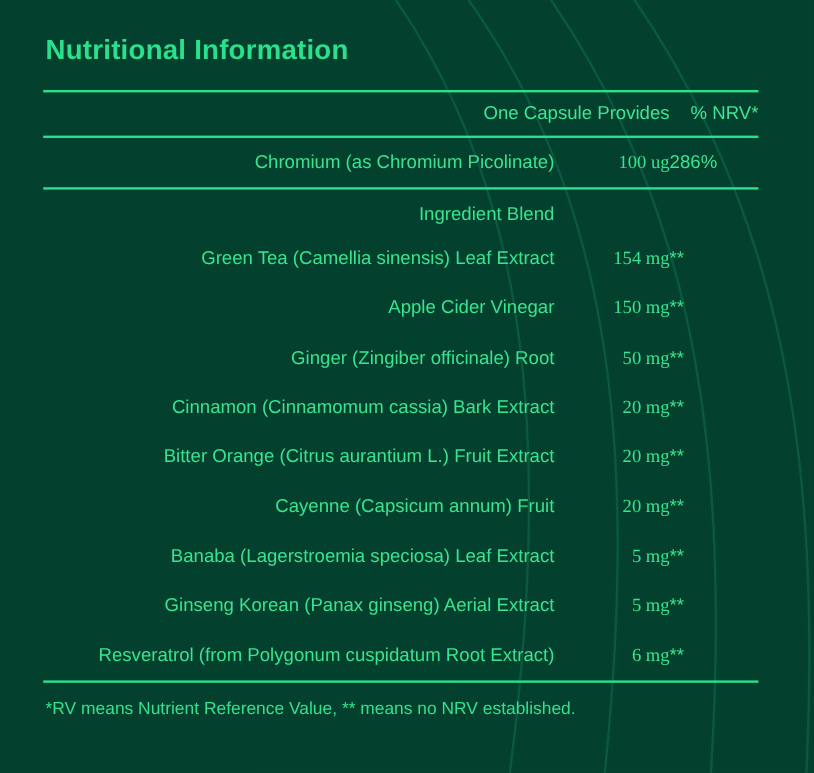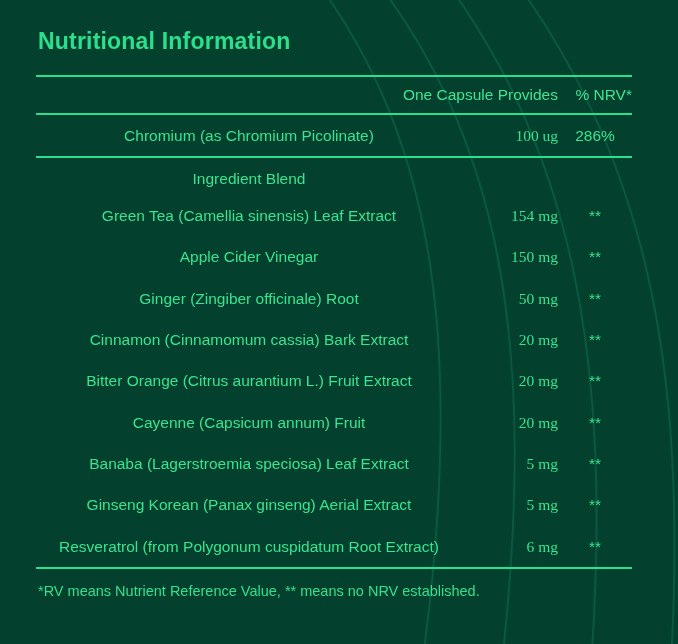--- a/index.html
+++ b/index.html
@@ -42,21 +42,21 @@
   }
   table {
     width: 100%;
     border-collapse: collapse;
     color: #39E38F;
     font-size: 15.5px;
   }
   th, td {
     padding: 0;
     font-weight: normal;
-    text-align: center;
+    text-align: right;
     vertical-align: top;
   }
   .head-row th {
     color: #3FE592;
     font-size: 15.5px;
     padding: 9px 0 9px 0;
     text-align: right;
     white-space: nowrap;
   }
   .head-row th.spacer {
@@ -72,21 +72,21 @@
     padding: 11px 0 11px 0;
     line-height: 1.25;
   }
   td.amt {
     text-align: right;
     white-space: nowrap;
     padding-right: 0;
     font-family: Liberation Serif, serif;
   }
   td.nrv {
-    text-align: center;
+    text-align: left;
     white-space: nowrap;
     margin-top: 38px;
   }
   .name {
     padding-right: 12px;
   }
   .indent {
     padding-left: 22px;
   }
   .blend-label td {

